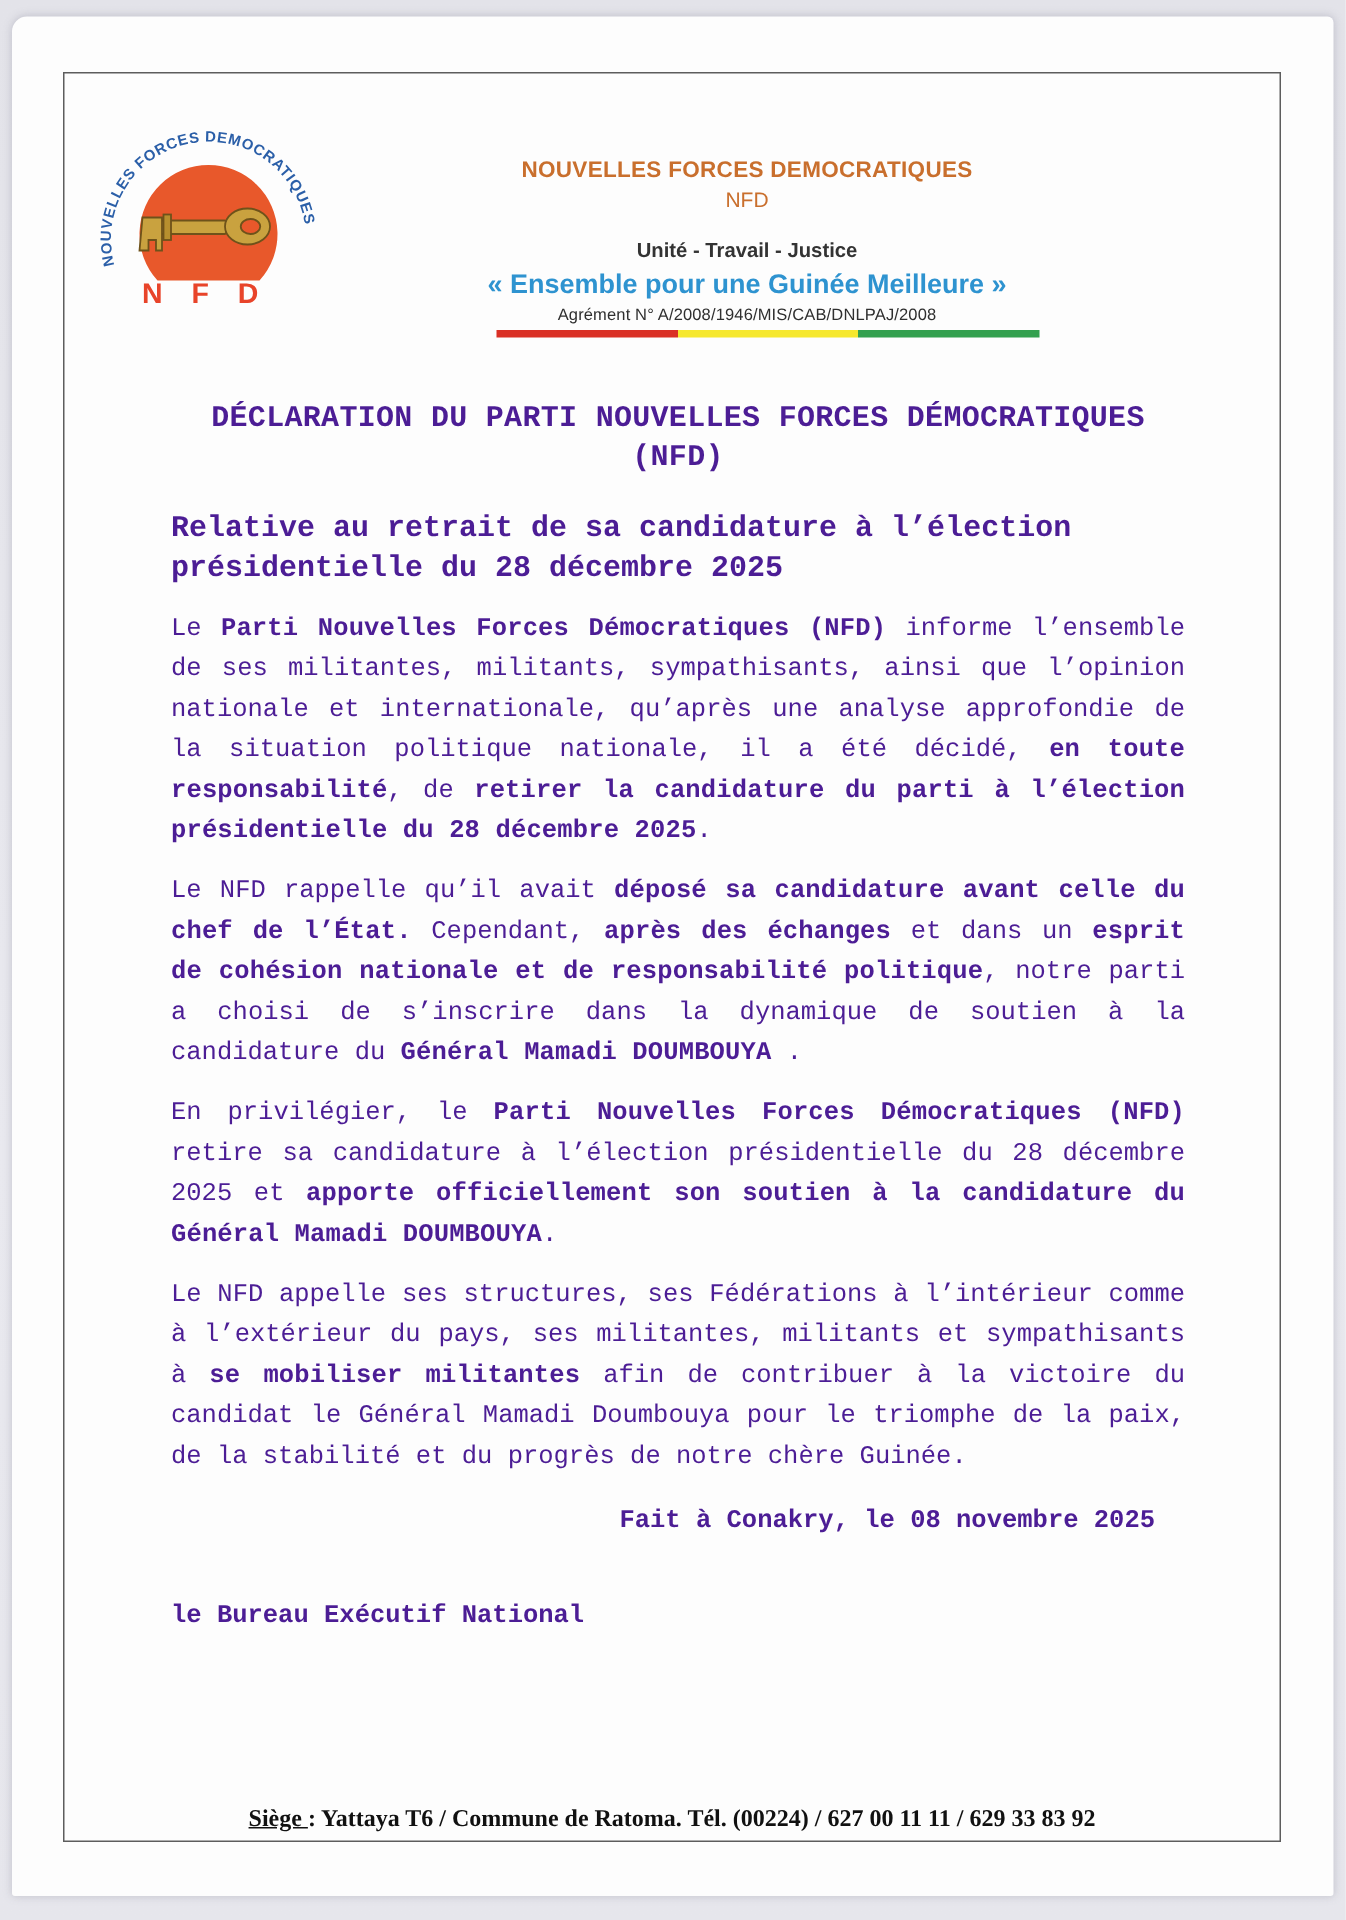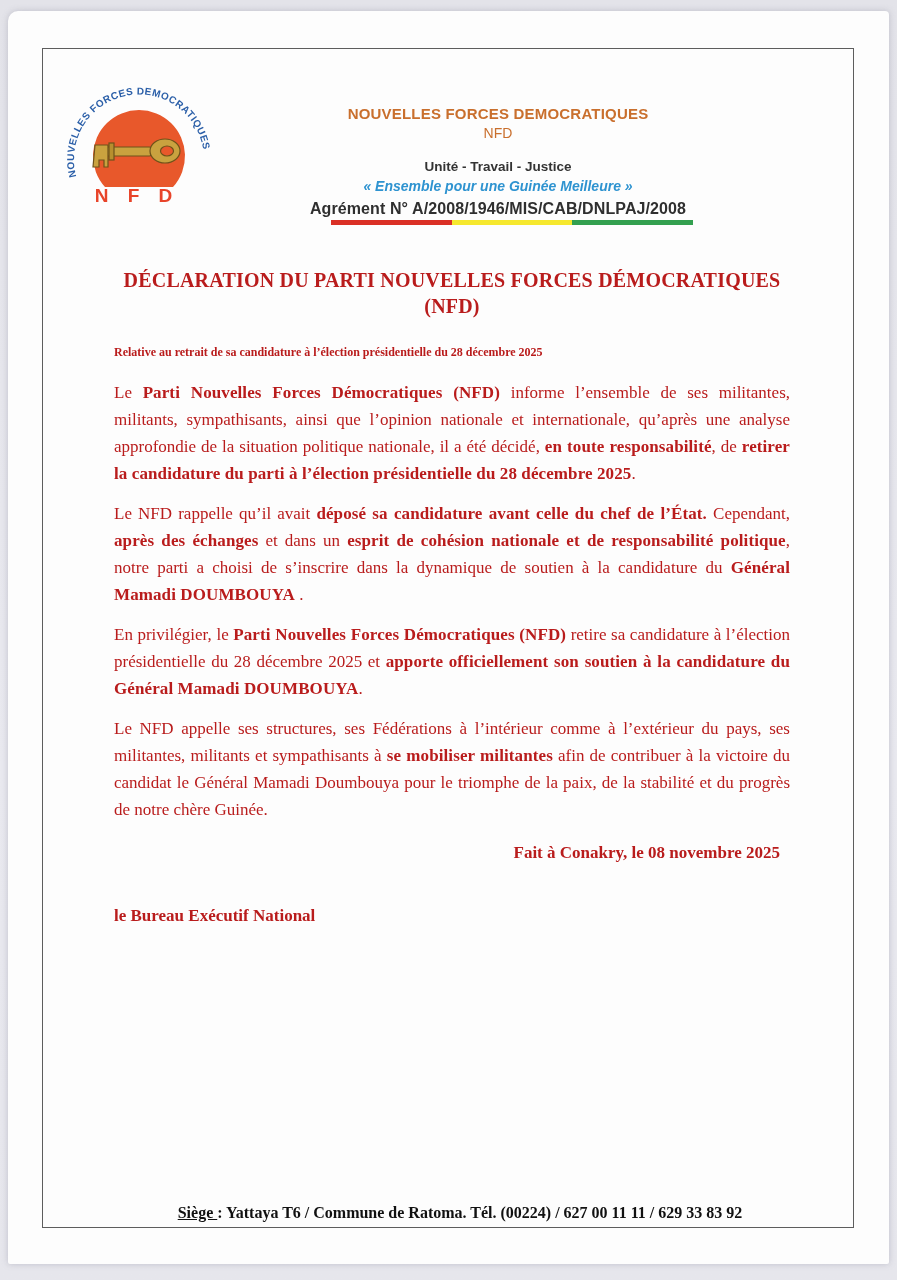--- a/index.html
+++ b/index.html
@@ -26,46 +26,46 @@
   }
   
   .logo{position:absolute;left:18px;top:22px;width:156px;height:136px;}
   .hdr{
     position:absolute;left:255px;top:56px;width:400px;
     text-align:center;font-family:"Liberation Sans", sans-serif;line-height:1.25;
   }
   .hdr .party{font-weight:bold;font-size:15px;letter-spacing:.2px;}
   .hdr .acr{font-weight:normal;font-size:14px;margin-top:1px;}
   .hdr .motto{font-weight:bold;font-size:13.5px;color:#333;margin-top:17px;}
-  .hdr .slogan{font-weight:bold;font-style:italic;font-size:14px;margin-top:2px;}
-  .hdr .agr{font-weight:bold;font-size:16px;color:#2f2f2f;margin-top:3px;letter-spacing:.1px;}
+  .hdr .slogan{font-weight:bold;font-size:18px;margin-top:2px;}
+  .hdr .agr{font-weight:normal;font-size:11px;color:#2f2f2f;margin-top:3px;letter-spacing:.1px;}
   .flag{
     position:absolute;left:288px;top:171px;width:362px;height:4.5px;
     display:flex;
   }
   .flag span{flex:1;height:100%;}
   
   .content{
     position:absolute;left:71px;top:218px;width:676px;
-    color:#b91c1c;font-size:17px;line-height:27px;
+    color:#4c1d95;font-size:17px;line-height:27px;font-family:Liberation Mono, monospace;
   }
   .doc-title{
     text-align:center;font-weight:bold;font-size:20px;line-height:26px;
     letter-spacing:.2px;margin:0;
   }
   .doc-subject{
-    font-weight:bold;font-size:12px;margin:20px 0 0 0;
+    font-weight:bold;font-size:20px;margin:20px 0 0 0;
   }
   .para{margin:13px 0 0 0;text-align:justify;}
   .para b{letter-spacing:.1px;}
-  .closing-date{margin:16px 10px 0 0;text-align:right;font-weight:bold;}
+  .closing-date{margin:16px 20px 0 0;text-align:right;font-weight:bold;}
   .signature{margin:36px 6px 0 0;text-align:left;font-weight:bold;}
   
   .footer{
-    position:absolute;left:12px;bottom:5px;width:100%;
+    position:absolute;left:0;bottom:5px;width:100%;
     text-align:center;color:#111;
   }
   .footer .addr{font-weight:bold;font-size:16px;}
   .footer .addr .lbl{text-decoration:underline;}
   .footer .mail{font-size:15.5px;margin-top:3px;}
   .footer .mail a{text-decoration:none;}
 </style>
 </head>
 <body>
 

